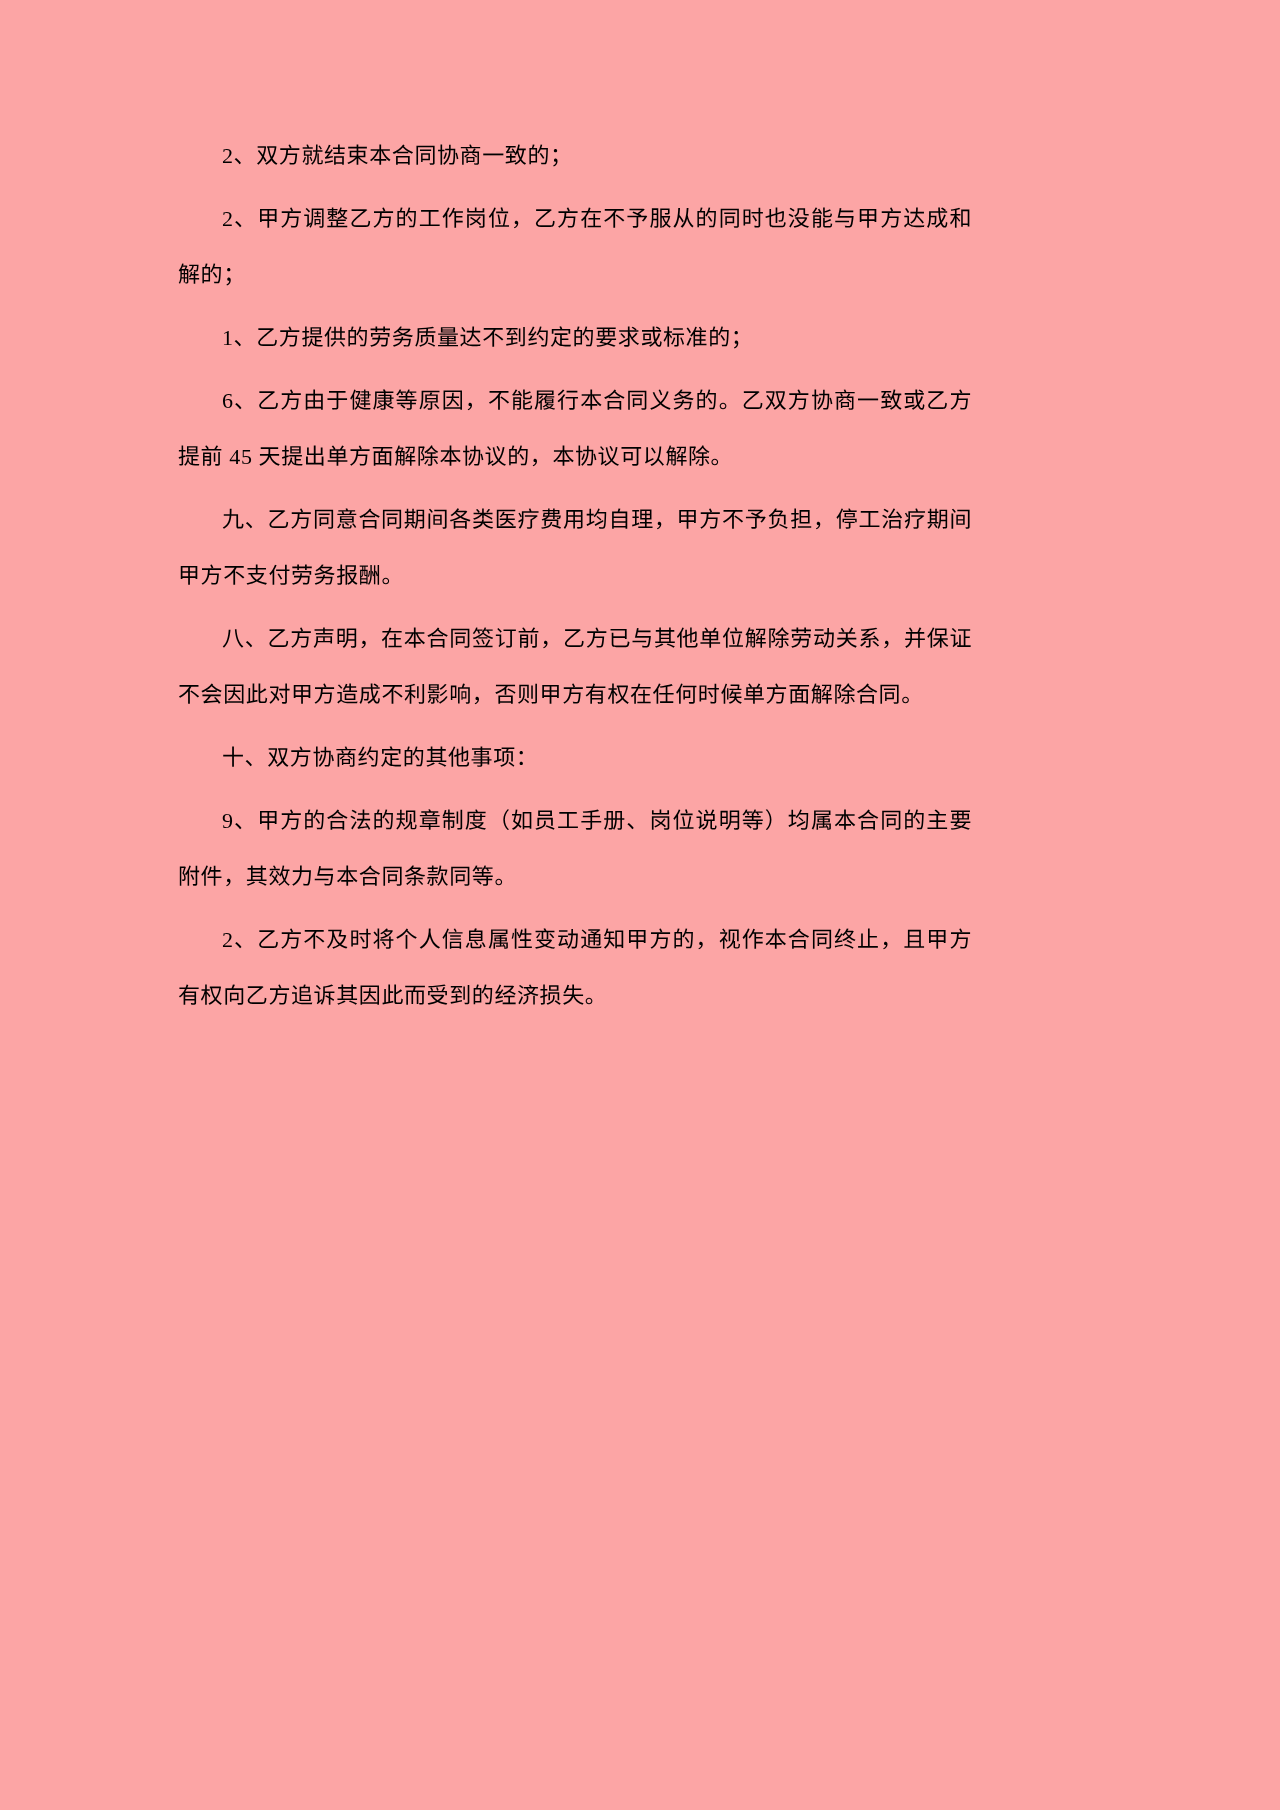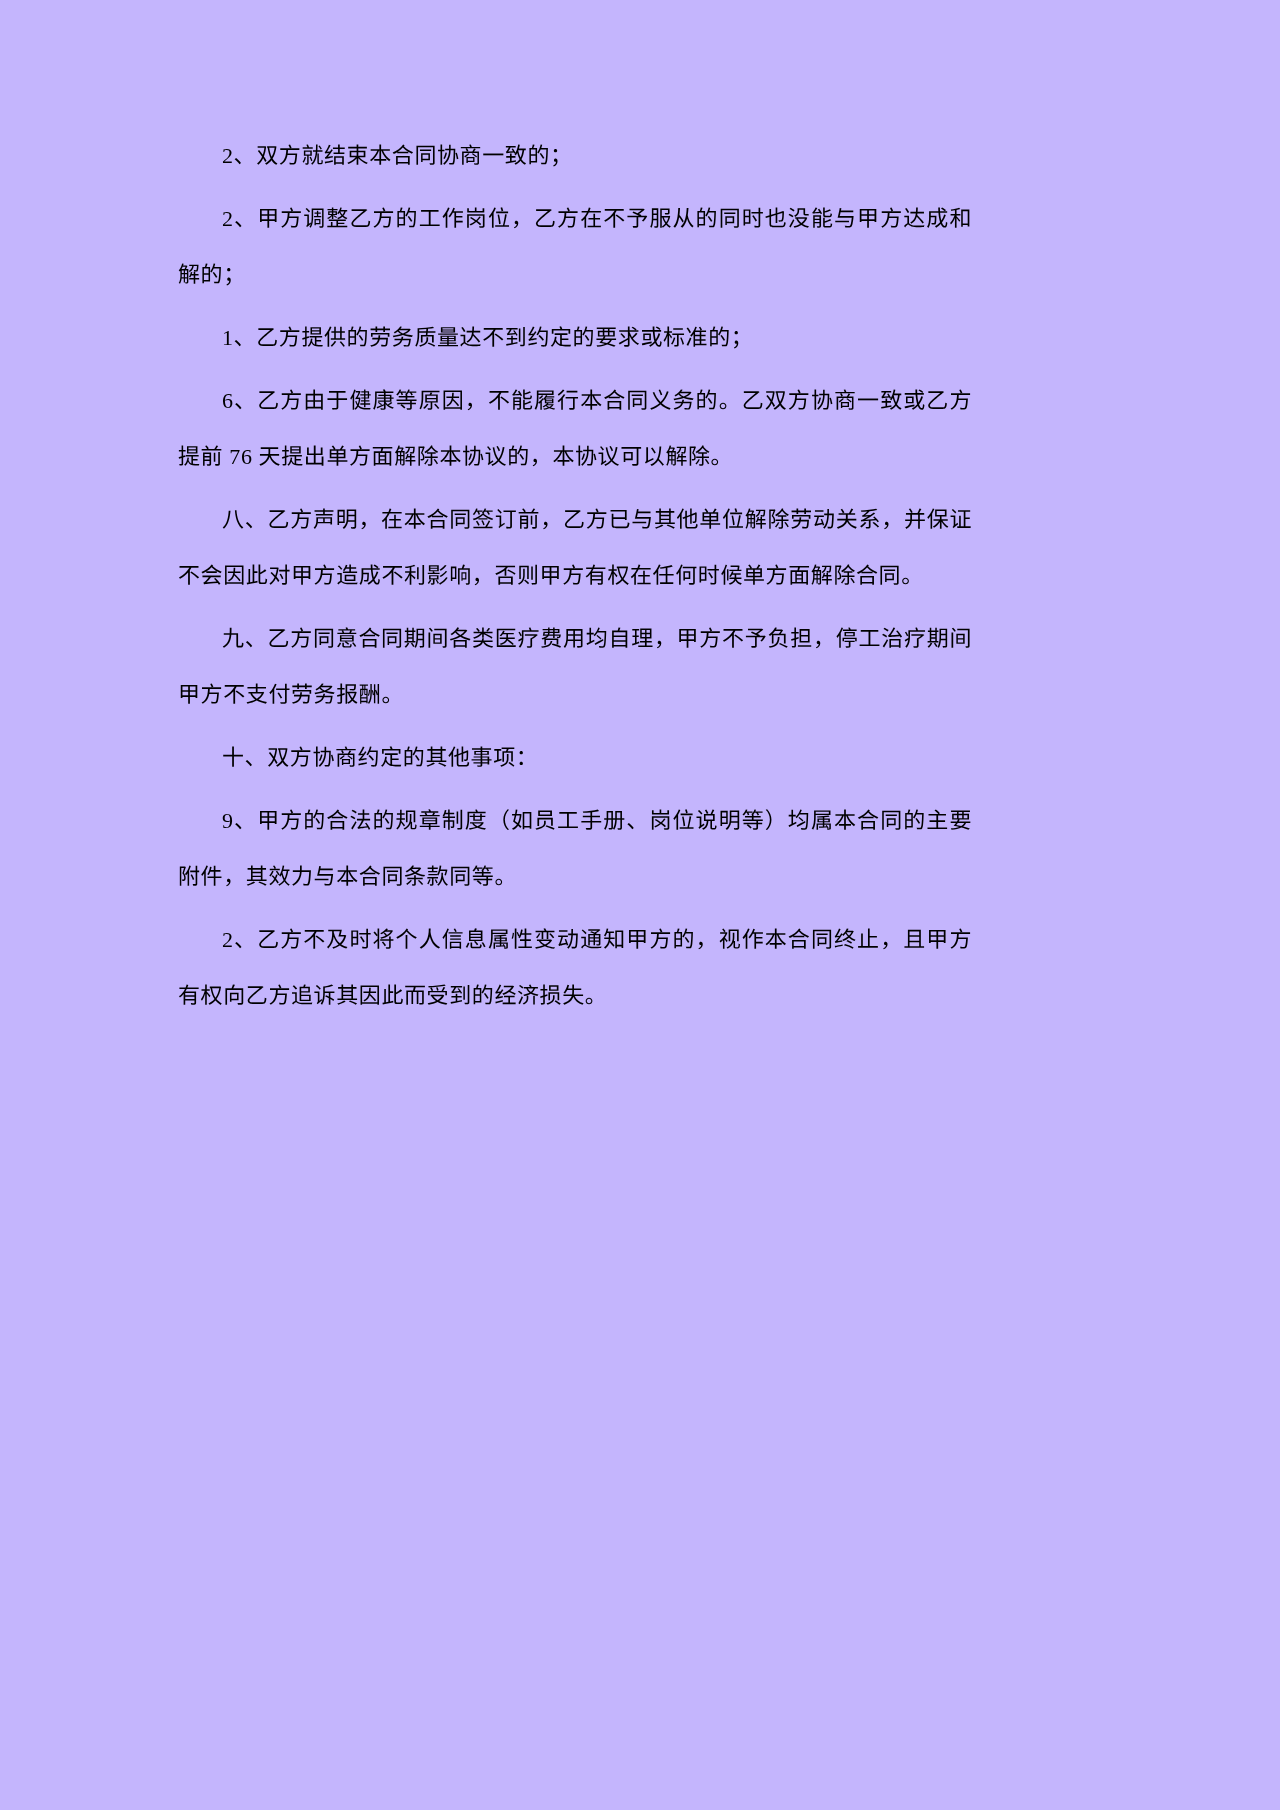--- a/index.html
+++ b/index.html
@@ -11,39 +11,39 @@
     width: 1280px;
     height: 1810px;
     overflow: hidden;
     font-family: "Liberation Serif", "DejaVu Serif", serif;
   }
   .page {
     box-sizing: border-box;
     width: 1280px;
     height: 1810px;
     padding: 128px 308px 100px 178px;
-    background: #c4b5fd;
+    background: #fca5a5;
     color: #000000;
   }
   .page p {
     margin: 0 0 7px 0;
     font-size: 22px;
     line-height: 56px;
     text-align: justify;
     text-indent: 2em;
     letter-spacing: 0.6px;
     word-break: break-all;
   }
 </style>
 </head>
 <body>
 
 <div class="page">
   <p>2、双方就结束本合同协商一致的；</p>
   <p>2、甲方调整乙方的工作岗位，乙方在不予服从的同时也没能与甲方达成和解的；</p>
   <p>1、乙方提供的劳务质量达不到约定的要求或标准的；</p>
-  <p>6、乙方由于健康等原因，不能履行本合同义务的。乙双方协商一致或乙方提前 76 天提出单方面解除本协议的，本协议可以解除。</p>
+  <p>6、乙方由于健康等原因，不能履行本合同义务的。乙双方协商一致或乙方提前 45 天提出单方面解除本协议的，本协议可以解除。</p>
+  <p>九、乙方同意合同期间各类医疗费用均自理，甲方不予负担，停工治疗期间甲方不支付劳务报酬。</p>
   <p>八、乙方声明，在本合同签订前，乙方已与其他单位解除劳动关系，并保证不会因此对甲方造成不利影响，否则甲方有权在任何时候单方面解除合同。</p>
-  <p>九、乙方同意合同期间各类医疗费用均自理，甲方不予负担，停工治疗期间甲方不支付劳务报酬。</p>
   <p>十、双方协商约定的其他事项：</p>
   <p>9、甲方的合法的规章制度（如员工手册、岗位说明等）均属本合同的主要附件，其效力与本合同条款同等。</p>
   <p>2、乙方不及时将个人信息属性变动通知甲方的，视作本合同终止，且甲方有权向乙方追诉其因此而受到的经济损失。</p>
 </div>
 
 </body></html>

